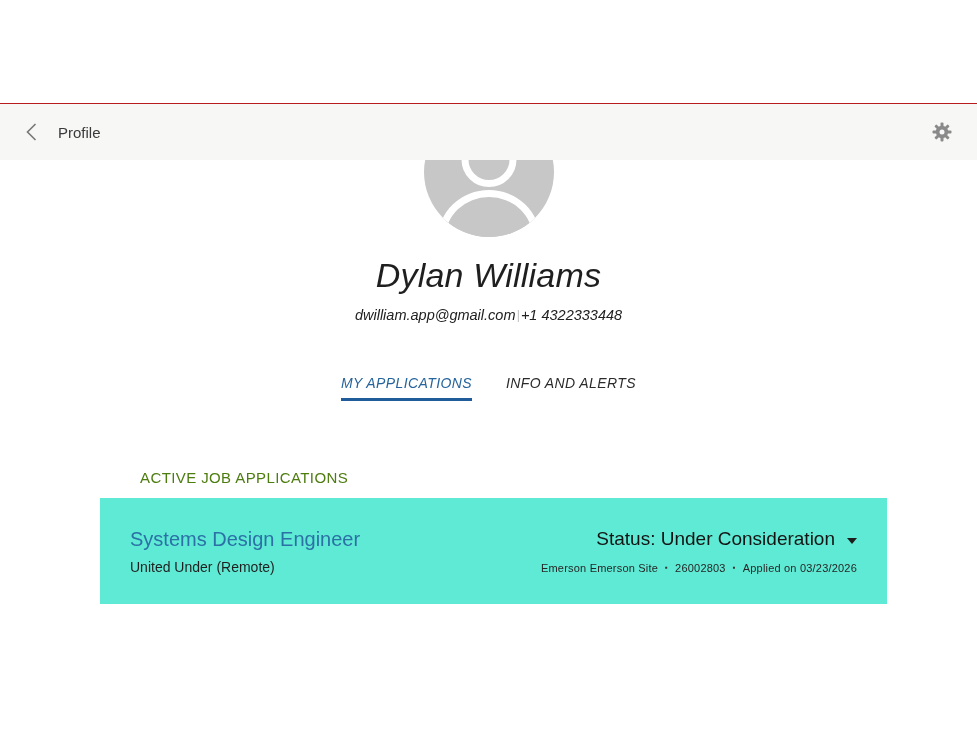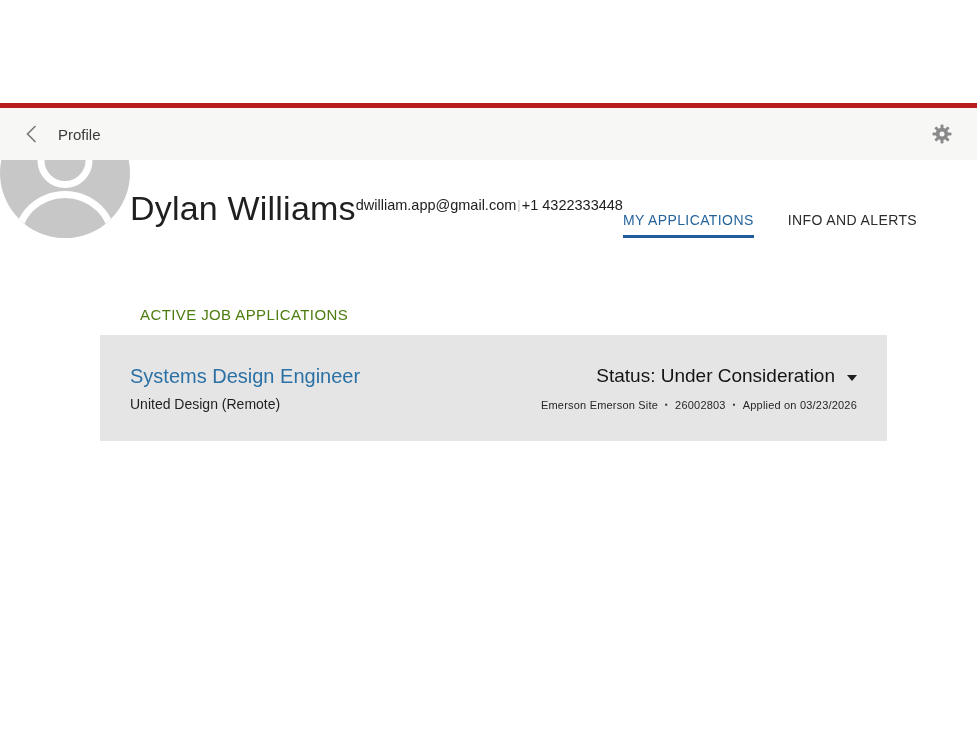--- a/index.html
+++ b/index.html
@@ -5,31 +5,31 @@
   * { margin:0; padding:0; box-sizing:border-box; }
   html,body { width:977px; height:737px; background:#ffffff; overflow:hidden;
               font-family:"Liberation Sans", sans-serif; }
 
   .top-spacer { height:103px; background:#ffffff; }
 
   
   .header {
     position:relative; z-index:5;
     height:57px; background:#f7f7f6;
-    border-top:5px solid #b91c1c;
+    border-top:1px solid #b91c1c;
     display:flex; align-items:center;
     padding:0 22px 0 18px;
   }
   .back-btn { width:26px; height:26px; display:flex; align-items:center; justify-content:center; cursor:pointer; }
   .header-title { margin-left:14px; font-size:15px; color:#3a3a3a; }
   .header-spacer { flex:1; }
   .gear-btn { width:26px; height:26px; display:flex; align-items:center; justify-content:center; cursor:pointer; }
 
   
-  .profile-block { position:relative; z-index:1; display:flex; flex-direction:row; align-items:center; }
+  .profile-block { position:relative; z-index:1; display:flex; flex-direction:column; align-items:center;font-style:italic; }
   .avatar {
     width:130px; height:130px; border-radius:50%;
     background:#c7c7c7; position:relative; overflow:hidden;
     margin-top:-53px;
   }
   .avatar-head {
     position:absolute; top:25px; left:50%; transform:translateX(-50%);
     width:41px; height:41px; border-radius:50%;
     background:#c7c7c7; border:7px solid #ffffff; box-sizing:content-box;
   }
@@ -58,21 +58,21 @@
     color:#2b2b2b;
   }
   .tab.active { color:#26649c; border-bottom-color:#1f5c99; }
 
   
   .apps-section { margin:68px 0 0 100px; width:787px; }
   .section-heading {
     font-size:15px; letter-spacing:0.4px; color:#4d7c0f;margin-left:40px;
   }
   .app-card {
-    margin-top:12px; background:#e5e5e5;
+    margin-top:12px; background:#5eead4;
     padding:30px; height:106px;
     display:flex; justify-content:space-between;
   }
   .app-left { text-align:left; }
   .job-title { font-size:20px; color:#2b71a6; cursor:pointer; }
   .job-location { margin-top:8px; font-size:14px; color:#1f1f1f; }
   .app-right { text-align:right; }
   .status-row {
     display:flex; align-items:center; justify-content:flex-end; gap:12px;
     font-size:19px; color:#141414; cursor:pointer;
@@ -137,21 +137,21 @@
     <div class="tab">INFO AND ALERTS</div>
   </div>
 </div>
 
 <div class="apps-section">
   <div class="section-heading">ACTIVE JOB APPLICATIONS</div>
 
   <div class="app-card">
     <div class="app-left">
       <div class="job-title">Systems Design Engineer</div>
-      <div class="job-location">United Design (Remote)</div>
+      <div class="job-location">United Under (Remote)</div>
     </div>
     <div class="app-right">
       <div class="status-row">
         <span>Status: Under Consideration</span>
         <span class="caret-down"></span>
       </div>
       <div class="meta-row">
         <span>Emerson Emerson Site</span>
         <span class="meta-bullet">▪</span>
         <span>26002803</span>

